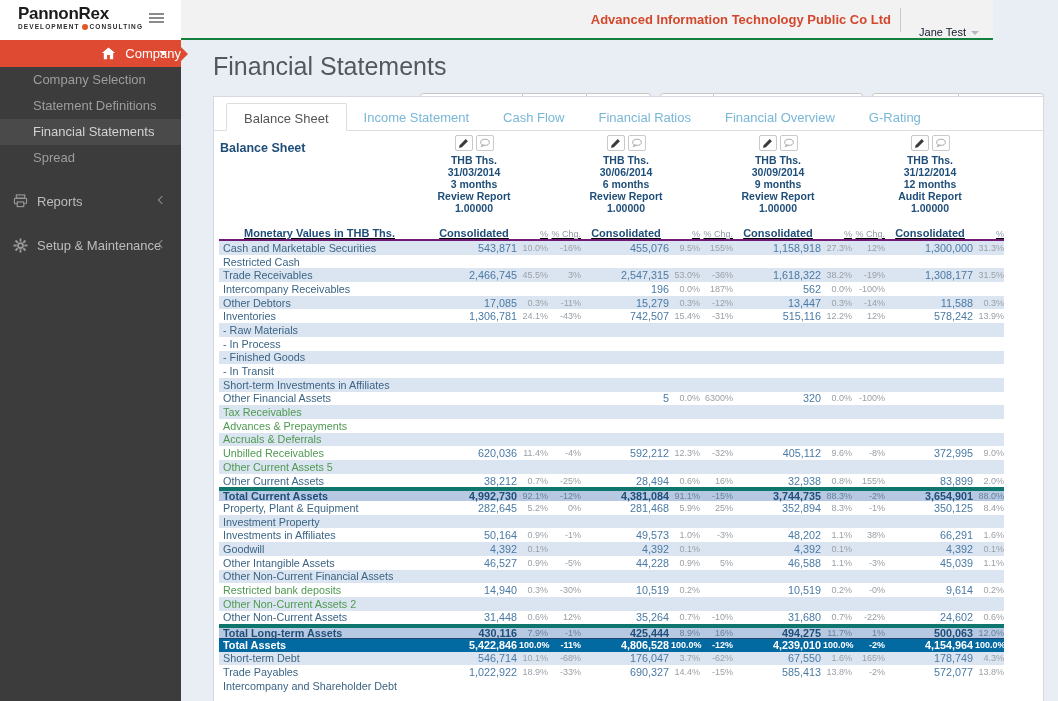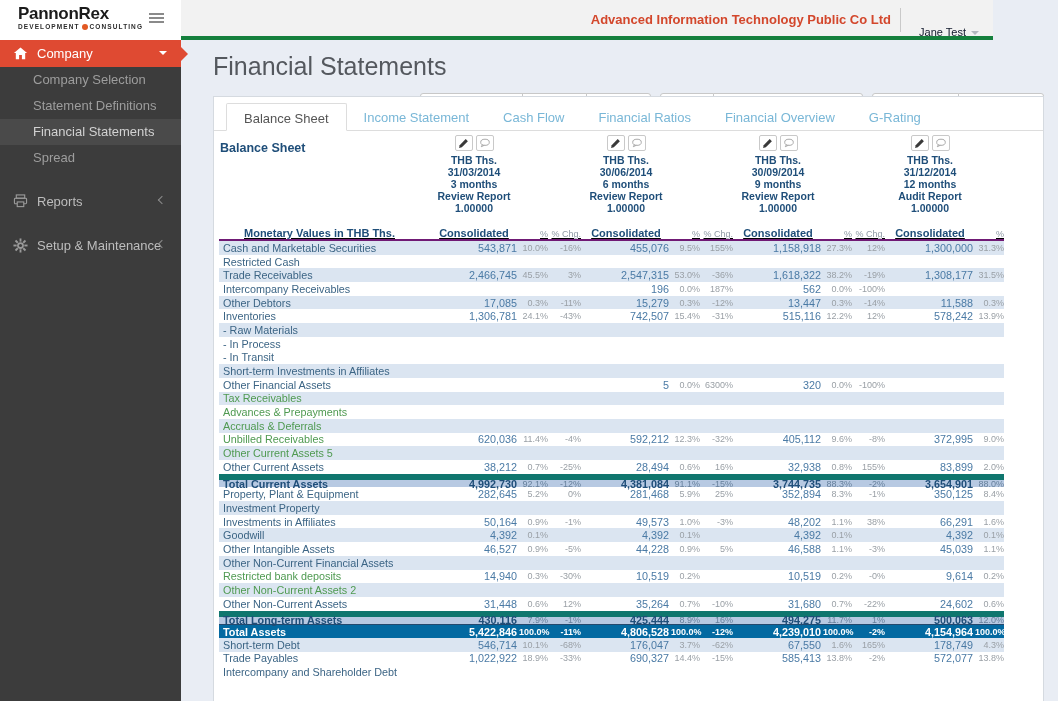--- a/index.html
+++ b/index.html
@@ -1,33 +1,33 @@
 <!DOCTYPE html>
 <html><head>
 <meta charset="utf-8">
 <style>
   * { box-sizing: border-box; margin: 0; padding: 0; }
   html,body { width:1058px; height:701px; overflow:hidden; font-family:"Liberation Sans",sans-serif; background:#e9edf4; }
 
   
-  .topbar { position:absolute; left:0; top:0; width:993px; height:40px; background:#f2f2f2; border-bottom:4px solid #15803d; z-index:5; }
+  .topbar { position:absolute; left:0; top:0; width:993px; height:40px; background:#f2f2f2; border-bottom:2px solid #15803d; z-index:5; }
   .logo-area { position:absolute; left:0; top:0; width:181px; height:40px; background:#ffffff; padding-left:18px; padding-top:5px; }
   .logo-title { font-size:17px; font-weight:bold; color:#1b1b1b; letter-spacing:-0.3px; line-height:18px; }
   .logo-sub { font-size:6.5px; font-weight:bold; color:#2b2b2b; letter-spacing:1.1px; display:flex; align-items:center; gap:2px; }
   .logo-dot { width:6px; height:6px; border-radius:50%; background:#e25822; display:inline-block; }
   .hamburger { position:absolute; left:149px; top:13px; width:15px; height:13px; cursor:pointer; }
   .hamburger span { display:block; height:2px; background:#8a8a8a; margin-bottom:2px; }
   .topbar-company { position:absolute; right:102px; top:0; height:40px; line-height:40px; font-size:13px; font-weight:bold; color:#d3472c; }
   .topbar-divider { position:absolute; right:92px; top:8px; width:1px; height:24px; background:#c9c9c9; }
   .user-menu { position:absolute; right:14px; top:12px; height:40px; line-height:40px; font-size:11px; color:#0f172a; cursor:pointer; }
   .user-caret { display:inline-block; width:0; height:0; border-left:4px solid transparent; border-right:4px solid transparent; border-top:4px solid #b3b8bf; margin-left:5px; vertical-align:middle; }
 
   
   .sidebar { position:absolute; left:0; top:40px; width:181px; height:661px; background:#3c3c3c; z-index:4; }
-  .side-company { position:relative; height:27px; background:#df4a32; color:#ffffff; font-size:13px; display:flex; align-items:center; padding-left:13px; cursor:pointer; }
+  .side-company { position:relative; height:27px; background:#df4a32; color:#ffffff; font-size:13px; display:flex; align-items:center; padding-left:13px; cursor:pointer;justify-content:flex-end; }
   .side-company .mi-icon { margin-right:9px; }
   .side-company-caret { position:absolute; right:14px; top:11px; width:0; height:0; border-left:4px solid transparent; border-right:4px solid transparent; border-top:4px solid #ffffff; }
   .side-company-arrow { position:absolute; right:-7px; top:7px; width:0; height:0; border-top:7px solid transparent; border-bottom:7px solid transparent; border-left:7px solid #df4a32; }
   .side-sub { }
   .side-sub-item { height:26px; line-height:26px; padding-left:33px; font-size:13px; color:#9d9d9d; cursor:pointer; }
   .side-sub-item.active { background:#4a4a4a; color:#d2d2d2; }
   .side-main-item { position:relative; height:28px; display:flex; align-items:center; padding-left:13px; font-size:13px; color:#bdbdbd; cursor:pointer; }
   .side-main-item .mi-icon { margin-right:9px; }
   .side-main-group { margin-top:16px; }
   .chev-left { position:absolute; right:16px; top:10px; width:6px; height:6px; border-left:1.5px solid #8d8d8d; border-bottom:1.5px solid #8d8d8d; transform:rotate(45deg); }
@@ -63,21 +63,21 @@
   .phead-line { font-size:10.5px; font-weight:bold; color:#1f4e79; line-height:12px; white-space:nowrap; }
   .colhead { position:absolute; left:0; bottom:0; width:785px; height:16px; display:flex; align-items:flex-end; border-bottom:2px solid #701a75;text-decoration:underline; }
   .ch-label { width:210px; text-align:right; padding-right:34px; font-size:11px; font-weight:bold; color:#1f4e79; }
   .ch-val { width:90px; text-align:center; font-size:11px; font-weight:bold; color:#1f4e79; }
   .ch-pct { width:29px; text-align:right; font-size:9px; color:#8e99a5; }
   .ch-chg { width:33px; text-align:right; font-size:9px; color:#8e99a5; }
 
   .tbody { width:785px; }
   .trow { display:flex; height:13.7px; align-items:center; }
   .trow.alt { background:#dbe5f1; }
-  .trow.subtotal { background:#b7c9e2; border-top:6px solid #0f766e; }
+  .trow.subtotal { background:#b7c9e2; border-top:4px solid #0f766e; }
   .trow.total { background:#0369a1; border-top:1px solid #24496e; }
   .c-label { width:210px; padding-left:4px; font-size:10.8px; color:#3c6585; white-space:nowrap; overflow:hidden; }
   .c-val { width:90px; text-align:right; font-size:10.8px; color:#4a7aa5; padding-right:2px; }
   .c-pct { width:29px; text-align:right; font-size:9px; color:#9aa0a6; }
   .c-chg { width:33px; text-align:right; font-size:9px; color:#9aa0a6; }
   .trow.green .c-label { color:#4f9a51; }
   .trow.subtotal .c-label, .trow.subtotal .c-val { font-weight:bold; color:#1f4e79; }
   .trow.subtotal .c-pct, .trow.subtotal .c-chg { color:#67809c; }
   .trow.total .c-label, .trow.total .c-val { font-weight:bold; color:#ffffff; }
   .trow.total .c-pct, .trow.total .c-chg { color:#ffffff; font-weight:bold; }
@@ -422,20 +422,34 @@
             <div class="c-chg"></div>
             <div class="c-val"></div>
             <div class="c-pct"></div>
             <div class="c-chg"></div>
             <div class="c-val"></div>
             <div class="c-pct"></div>
             <div class="c-chg"></div>
             <div class="c-val"></div>
             <div class="c-pct"></div>
           </div>
+          <div class="trow alt">
+            <div class="c-label">- Finished Goods</div>
+            <div class="c-val"></div>
+            <div class="c-pct"></div>
+            <div class="c-chg"></div>
+            <div class="c-val"></div>
+            <div class="c-pct"></div>
+            <div class="c-chg"></div>
+            <div class="c-val"></div>
+            <div class="c-pct"></div>
+            <div class="c-chg"></div>
+            <div class="c-val"></div>
+            <div class="c-pct"></div>
+          </div>
           <div class="trow">
             <div class="c-label">- In Transit</div>
             <div class="c-val"></div>
             <div class="c-pct"></div>
             <div class="c-chg"></div>
             <div class="c-val"></div>
             <div class="c-pct"></div>
             <div class="c-chg"></div>
             <div class="c-val"></div>
             <div class="c-pct"></div>

